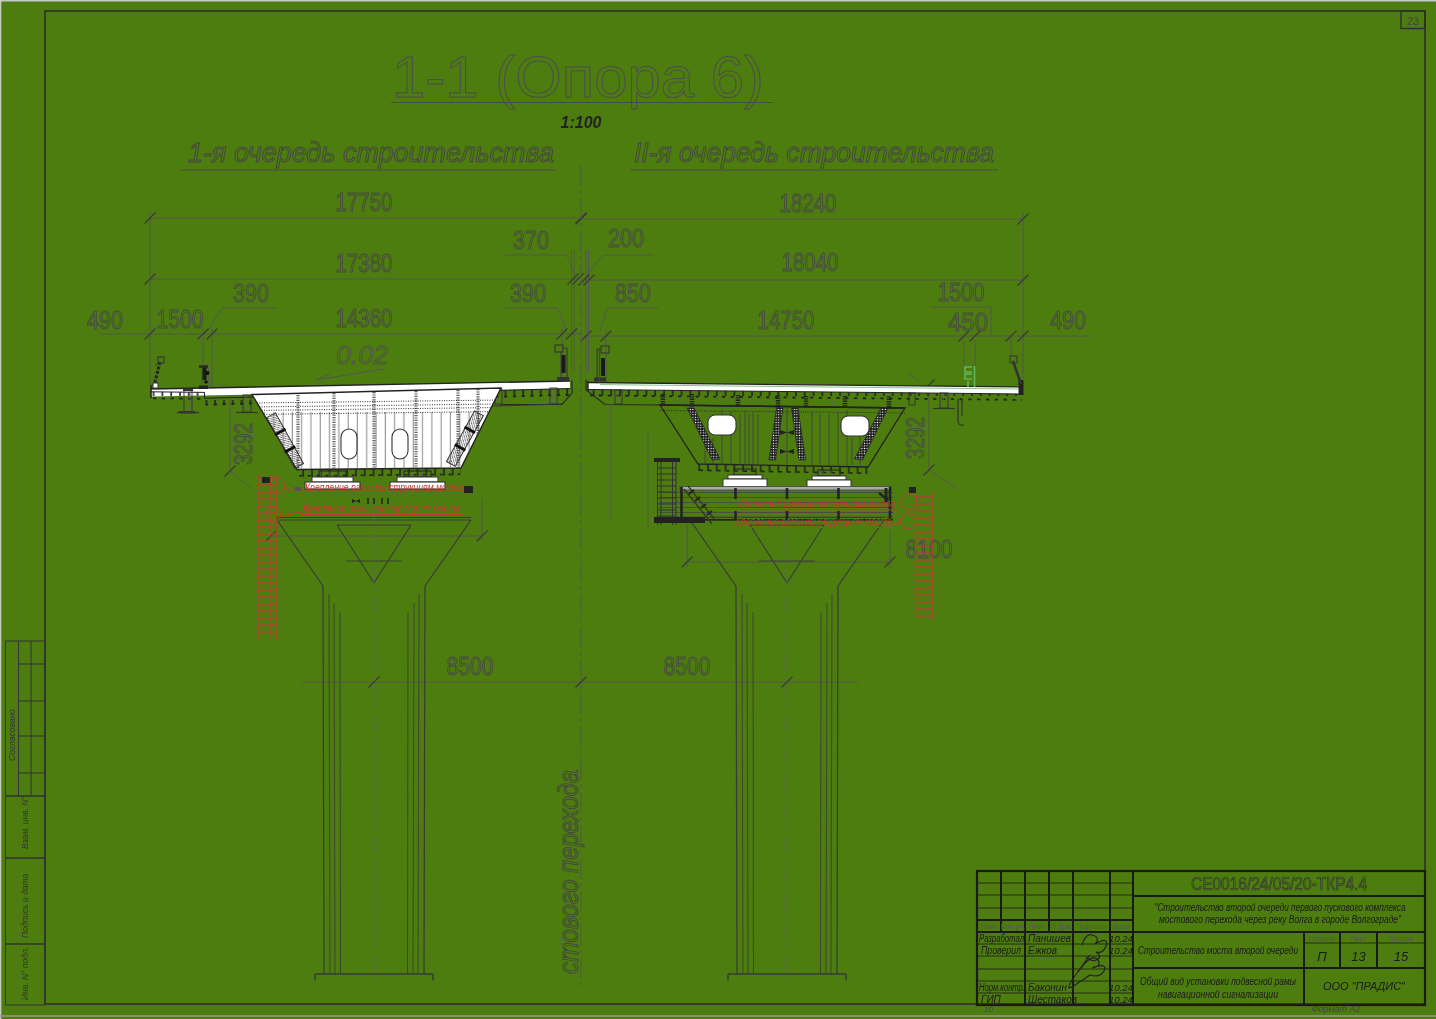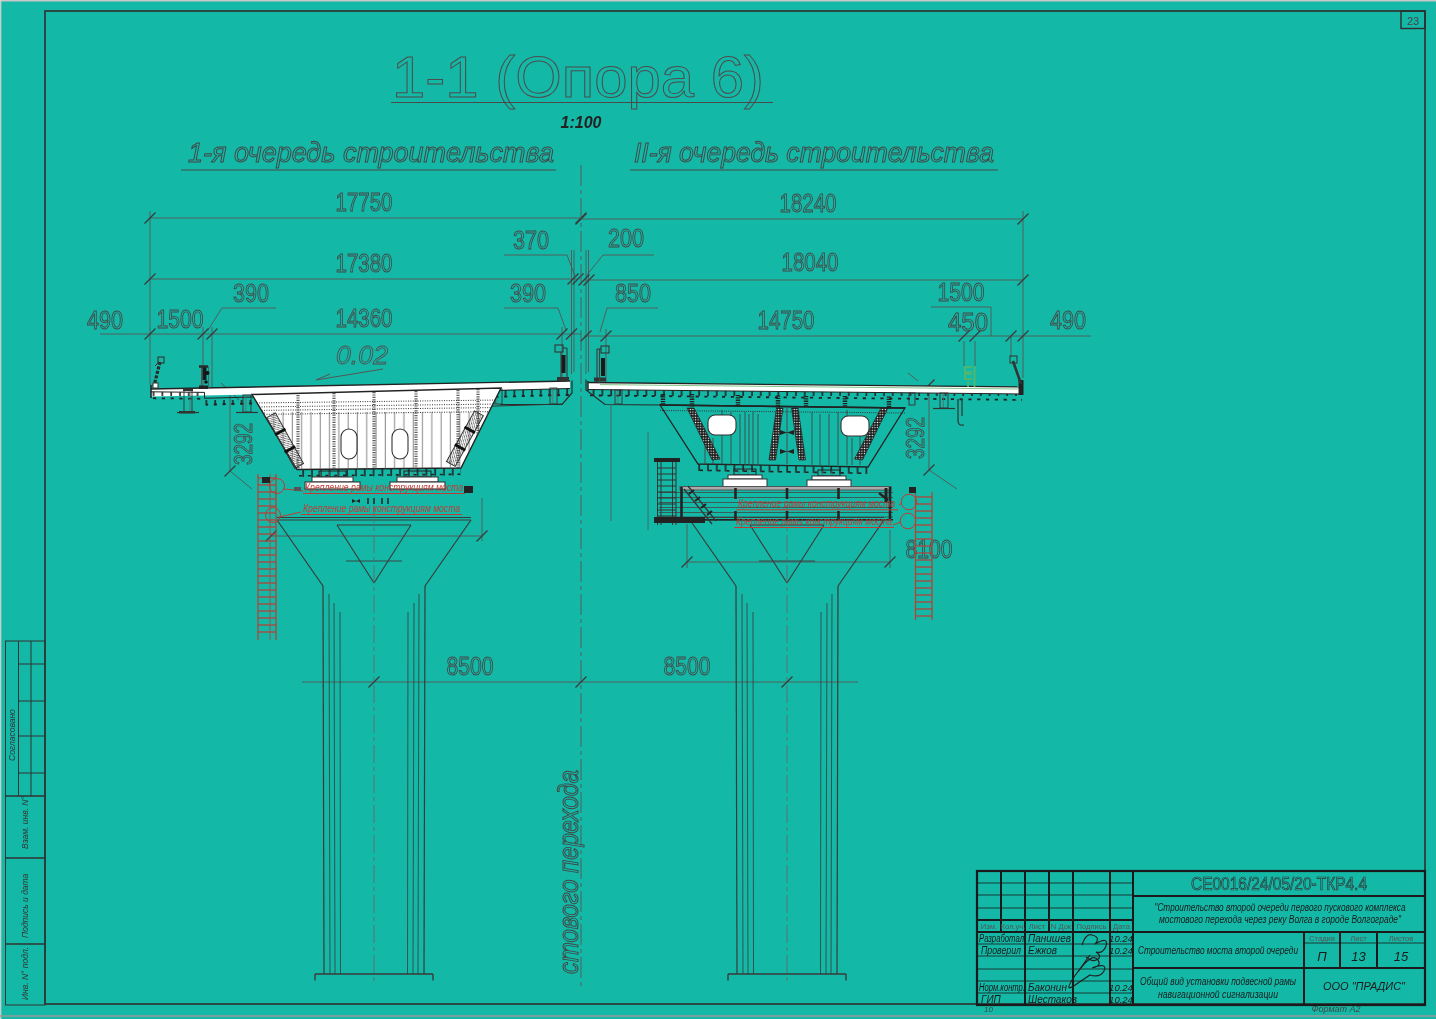--- a/index.html
+++ b/index.html
@@ -1,16 +1,16 @@
 <!DOCTYPE html>
 <html><head>
 <meta charset="utf-8">
 <style>
   html,body{margin:0;padding:0;background:#fff;}
-  #page{position:relative;width:1436px;height:1019px;background:#14b8a6;overflow:hidden;}
+  #page{position:relative;width:1436px;height:1019px;background:#4d7c0f;overflow:hidden;}
   svg{position:absolute;left:0;top:0;}
   text{font-family:"Liberation Sans",sans-serif;}
 </style>
 </head>
 <body>
 <div id="page">
 <svg width="1436" height="1019" viewBox="0 0 1436 1019">
 <defs>
   <pattern id="ptick" width="8.8" height="400" patternUnits="userSpaceOnUse">
     <line x1="4" y1="0" x2="4" y2="396" stroke="#222" stroke-width="1.6"></line>

